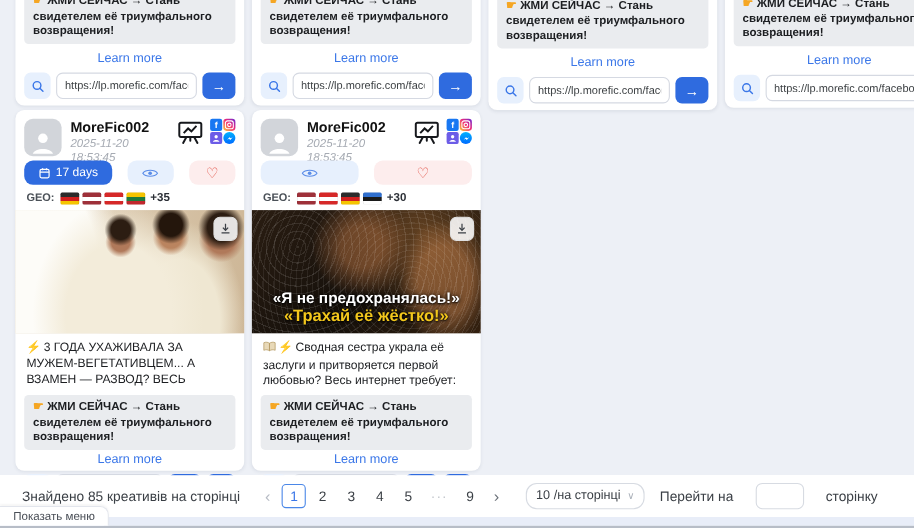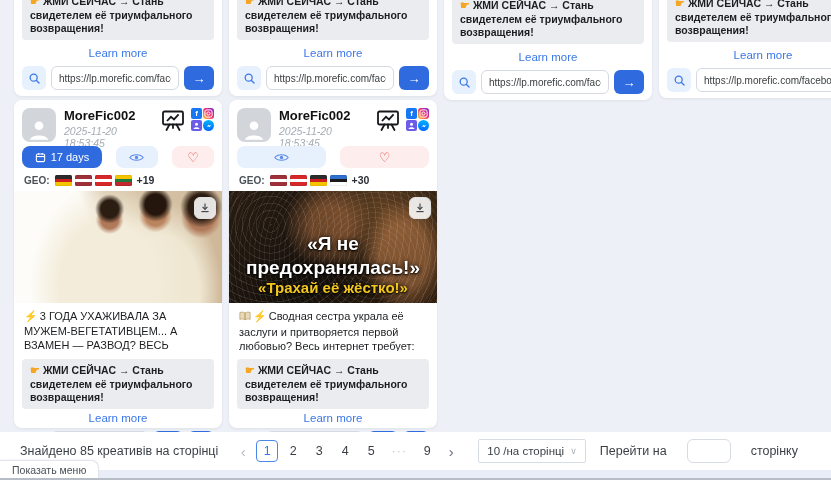--- a/index.html
+++ b/index.html
@@ -86,21 +86,21 @@
   .img-rain {
     background:
       repeating-radial-gradient(circle at 20% 30%, rgba(255,255,255,.10) 0 1px, transparent 1px 7px),
       repeating-radial-gradient(circle at 70% 60%, rgba(255,255,255,.07) 0 1px, transparent 1px 5px),
       radial-gradient(circle at 48% 30%, rgba(166,104,60,.55) 0 14%, transparent 34%),
       radial-gradient(ellipse 60px 80px at 84% 58%, rgba(196,128,76,.5) 0 40%, transparent 70%),
       radial-gradient(circle at 75% 18%, rgba(214,138,66,.4), transparent 45%),
       linear-gradient(135deg,#2a1d12,#15100b 55%,#33200f);
   }
   .overlaytxt { position:absolute; left:0; right:0; bottom:5px; text-align:center; line-height:1.25; }
-  .ovl1 { color:#fff; font-size:19px; font-weight:bold; text-shadow:0 1px 2px #000,0 0 5px #000; }
+  .ovl1 { color:#fff; font-size:14px; font-weight:bold; text-shadow:0 1px 2px #000,0 0 5px #000; }
   .ovl2 { color:#f3c71c; font-size:15px; font-weight:bold; text-shadow:0 1px 2px #000,0 0 5px #000; }
 
   .desc { padding:6px 10px 0; font-size:11px; line-height:1.32; color:#1c1e21; height:48px; overflow:hidden; }
   .bolt { color:#f0a800; margin-right:2px; }
   .bookico { display:inline-block; vertical-align:-1px; margin-right:2px; }
 
   .m-cta { margin:8px 8px 0; }
   .m-learn { margin-top:2px; }
   .m-url { margin:2px 8px 0; }
 
@@ -108,21 +108,21 @@
   .pagbar { position:absolute; left:0; top:432px; width:831px; height:38px; background:#fff; z-index:5;
             display:flex; align-items:center; padding-left:20px; font-size:12.5px; color:#3a3f45; }
   .foundtext { margin-right:14px; }
   .parrow { width:22px; text-align:center; font-size:15px; color:#b6bbc4; cursor:pointer; }
   .parrow.next { color:#6a7078; }
   .pagelist { display:flex; align-items:center; }
   .pnum { min-width:26px; text-align:center; font-size:12.5px; color:#3a3f45; cursor:pointer; }
   .pnum.active { min-width:0; width:22px; height:22px; line-height:20px; border:1px solid #4a87e8; border-radius:4px;
                  color:#3b77e8; background:#fff; margin:0 2px; }
   .pdots { min-width:30px; text-align:center; color:#c3c7cd; letter-spacing:1px; }
-  .psize { margin-left:16px; height:24px; border:1px solid #d7dbe2; border-radius:2px; background:#fff;
+  .psize { margin-left:16px; height:24px; border:1px solid #d7dbe2; border-radius:10px; background:#fff;
            display:flex; align-items:center; gap:6px; padding:0 8px; font-size:11.5px; cursor:pointer; }
   .chev { color:#aab0b9; font-size:9px; }
   .goto { display:flex; align-items:center; gap:20px; margin-left:14px; }
   .gotoinput { width:44px; height:24px; border:1px solid #d7dbe2; border-radius:6px; outline:none;
                font-size:12px; text-align:center; font-family:"Liberation Sans",sans-serif; }
 
   .menutab { position:absolute; left:0; top:460px; height:18px; background:#fff; z-index:30;
              border:1px solid #e2e5ec; border-left:none; border-bottom:none; border-radius:0 8px 0 0;
              font-size:10.5px; color:#4a4f57; display:flex; align-items:center; padding:0 12px; cursor:pointer;
              box-shadow:0 -1px 2px rgba(0,0,0,.04); }
@@ -269,21 +269,21 @@
       </button>
   </div>
   <div class="georow">
     <span class="geolabel">GEO:</span>
     <span class="flagwrap">
         <span class="flag" style="background: linear-gradient(rgb(43, 43, 43) 0%, rgb(43, 43, 43) 33.3333%, rgb(208, 31, 31) 33.3333%, rgb(208, 31, 31) 66.6667%, rgb(245, 196, 0) 66.6667%, rgb(245, 196, 0) 100%);"></span>
         <span class="flag" style="background: linear-gradient(rgb(158, 48, 57) 0%, rgb(158, 48, 57) 33.3333%, rgb(255, 255, 255) 33.3333%, rgb(255, 255, 255) 66.6667%, rgb(158, 48, 57) 66.6667%, rgb(158, 48, 57) 100%);"></span>
         <span class="flag" style="background: linear-gradient(rgb(214, 40, 40) 0%, rgb(214, 40, 40) 33.3333%, rgb(255, 255, 255) 33.3333%, rgb(255, 255, 255) 66.6667%, rgb(214, 40, 40) 66.6667%, rgb(214, 40, 40) 100%);"></span>
         <span class="flag" style="background: linear-gradient(rgb(245, 196, 0) 0%, rgb(245, 196, 0) 33.3333%, rgb(30, 122, 60) 33.3333%, rgb(30, 122, 60) 66.6667%, rgb(193, 39, 45) 66.6667%, rgb(193, 39, 45) 100%);"></span>
       </span>
-    <span class="geomore">+19</span>
+    <span class="geomore">+35</span>
   </div>
   <div class="imgbox img-wedding">
     <span class="dlfloat">
       <svg viewBox="0 0 16 16" width="12" height="12">
           <path d="M8 2v7" stroke="#3a3f45" stroke-width="1.5" fill="none"></path>
           <path d="M4.8 6.5L8 9.8l3.2-3.3" fill="none" stroke="#3a3f45" stroke-width="1.5"></path>
           <path d="M3.2 12.8h9.6" stroke="#3a3f45" stroke-width="1.5"></path>
         </svg>
     </span>
   </div>

